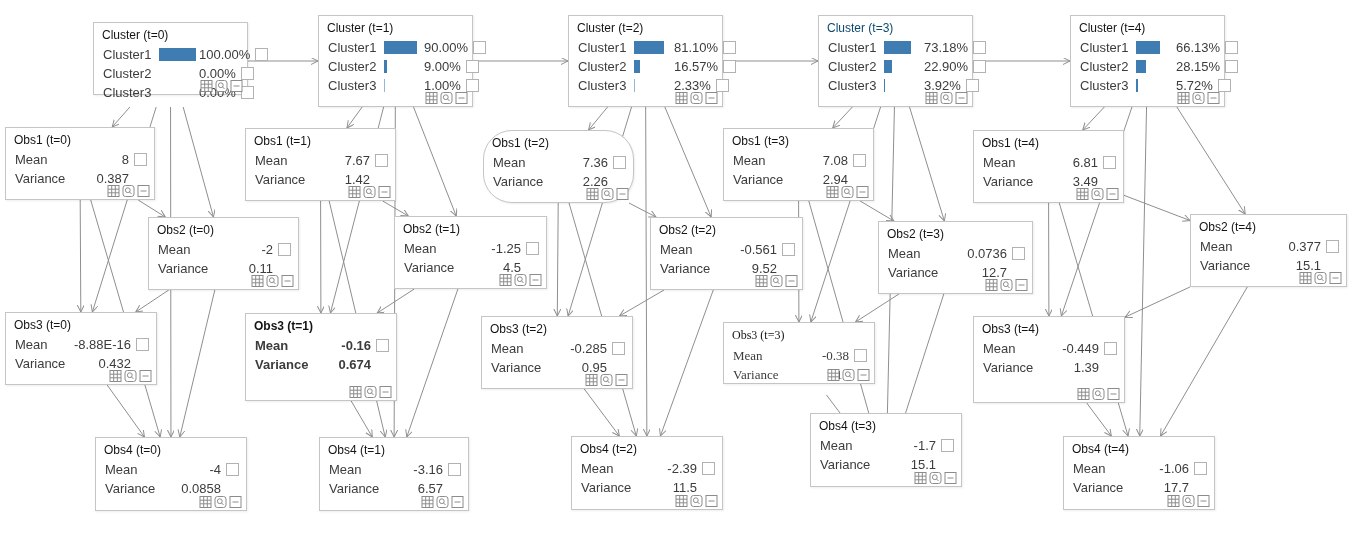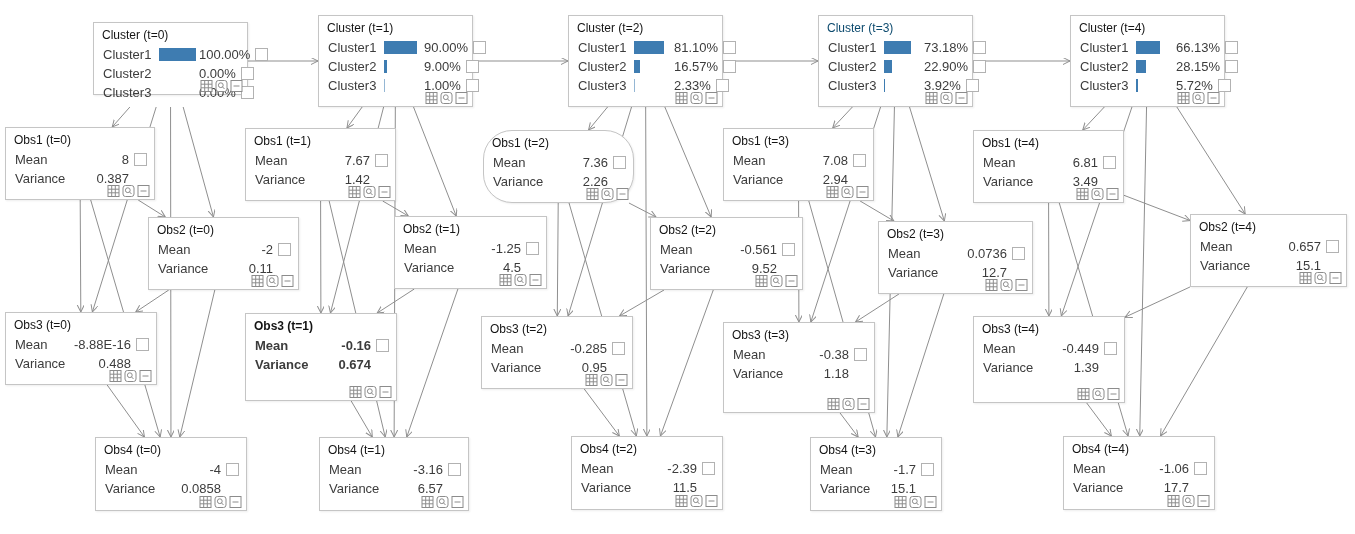--- a/index.html
+++ b/index.html
@@ -672,21 +672,21 @@
             <rect x="1" y="0.5" width="11" height="11" fill="#fff" stroke="#8c8c8c"></rect>
             <path d="M3.5 6 H9.5" stroke="#8c8c8c"></path>
           </svg>
         </span>
       </div>
     </div>
     <div class="node" style="left: 1190px; top: 214px; width: 157px; height: 73px;">
       <div class="node-title" style="color: rgb(20, 20, 20);">Obs2 (t=4)</div>
       <div class="srow">
         <span class="slabel">Mean</span>
-        <span class="val">0.657</span>
+        <span class="val">0.377</span>
         <span class="slot">
           <span class="cb"></span>
         </span>
       </div>
       <div class="srow">
         <span class="slabel">Variance</span>
         <span class="val">15.1</span>
         <span class="slot"></span>
       </div>
       <div class="toolbar">
@@ -715,21 +715,21 @@
       <div class="node-title" style="color: rgb(20, 20, 20);">Obs3 (t=0)</div>
       <div class="srow">
         <span class="slabel">Mean</span>
         <span class="val">-8.88E-16</span>
         <span class="slot">
           <span class="cb"></span>
         </span>
       </div>
       <div class="srow">
         <span class="slabel">Variance</span>
-        <span class="val">0.488</span>
+        <span class="val">0.432</span>
         <span class="slot"></span>
       </div>
       <div class="toolbar">
         <span>
           <svg class="tbi" viewBox="0 0 13 12">
             <rect x="1" y="0.5" width="11" height="11" fill="#fff" stroke="#8c8c8c"></rect>
             <path d="M4.7 0.5 V11.5 M8.3 0.5 V11.5 M1 4.2 H12 M1 7.8 H12" stroke="#8c8c8c" fill="none"></path>
           </svg>
         </span>
         <span>
@@ -812,21 +812,21 @@
           </svg>
         </span>
         <span>
           <svg class="tbi" viewBox="0 0 13 12">
             <rect x="1" y="0.5" width="11" height="11" fill="#fff" stroke="#8c8c8c"></rect>
             <path d="M3.5 6 H9.5" stroke="#8c8c8c"></path>
           </svg>
         </span>
       </div>
     </div>
-    <div class="node" style="left: 723px; top: 322px; width: 152px; height: 91px;">
+    <div class="node" style="left: 723px; top: 322px; width: 152px; height: 62px; font-family: Liberation Serif, serif;">
       <div class="node-title" style="color: rgb(20, 20, 20);">Obs3 (t=3)</div>
       <div class="srow">
         <span class="slabel">Mean</span>
         <span class="val">-0.38</span>
         <span class="slot">
           <span class="cb"></span>
         </span>
       </div>
       <div class="srow">
         <span class="slabel">Variance</span>
@@ -992,21 +992,21 @@
           </svg>
         </span>
         <span>
           <svg class="tbi" viewBox="0 0 13 12">
             <rect x="1" y="0.5" width="11" height="11" fill="#fff" stroke="#8c8c8c"></rect>
             <path d="M3.5 6 H9.5" stroke="#8c8c8c"></path>
           </svg>
         </span>
       </div>
     </div>
-    <div class="node" style="left: 810px; top: 437px; width: 132px; height: 74px;">
+    <div class="node" style="left: 810px; top: 413px; width: 152px; height: 74px;">
       <div class="node-title" style="color: rgb(20, 20, 20);">Obs4 (t=3)</div>
       <div class="srow">
         <span class="slabel">Mean</span>
         <span class="val">-1.7</span>
         <span class="slot">
           <span class="cb"></span>
         </span>
       </div>
       <div class="srow">
         <span class="slabel">Variance</span>

